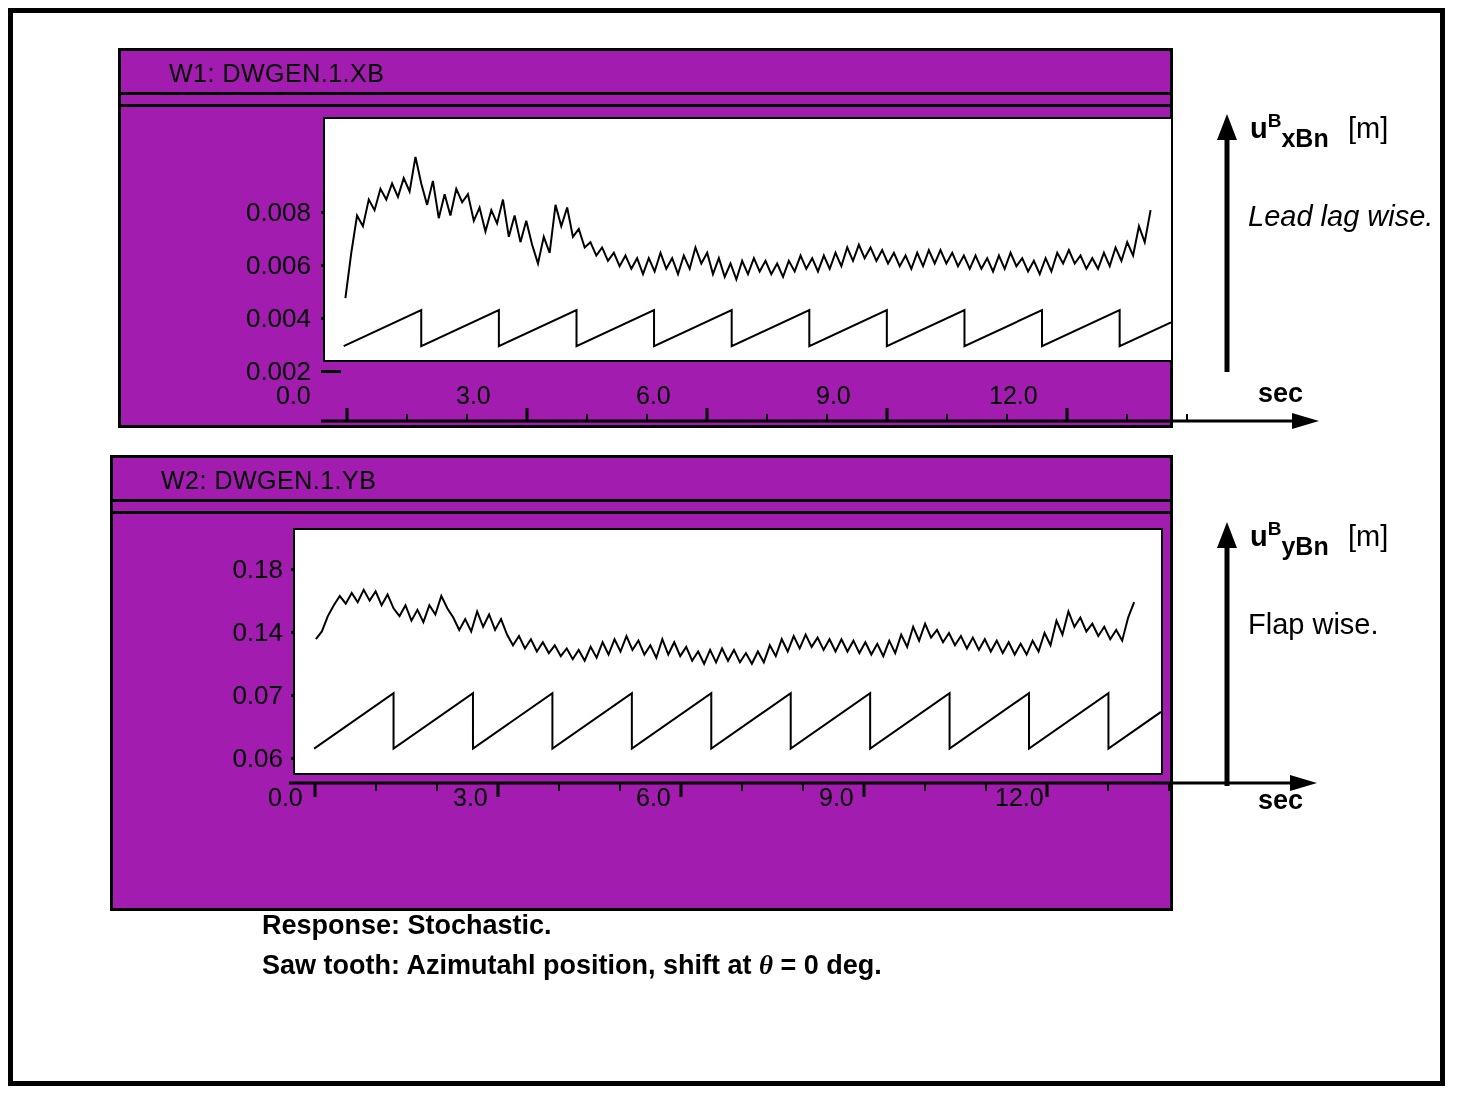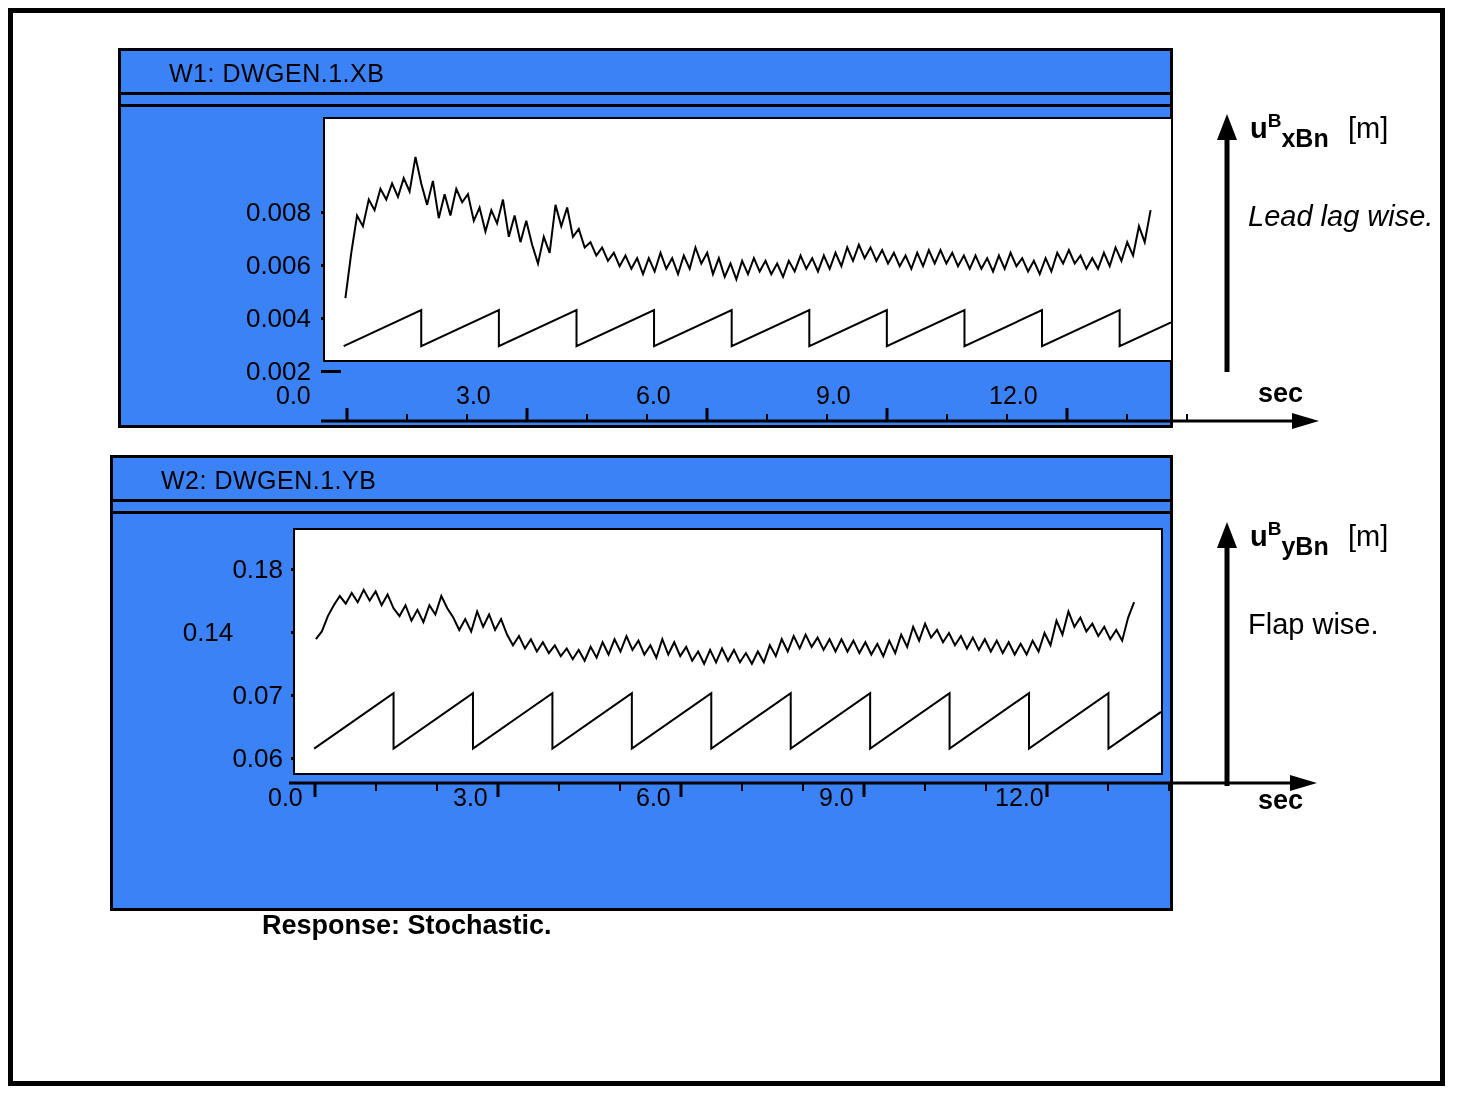--- a/index.html
+++ b/index.html
@@ -29,21 +29,21 @@
     width: 1437px;
     height: 1078px;
     border: 5px solid #000;
     box-sizing: border-box;
   }
   
   .panel {
     position: absolute;
     border: 3px solid #000;
     box-sizing: border-box;
-    background: #3b82f6;
+    background: #a21caf;
   }
   #panel-1 { left: 118px; top: 48px; width: 1055px; height: 380px; }
   #panel-2 { left: 110px; top: 455px; width: 1063px; height: 456px; }
 
   .panel-title-bar {
     position: absolute;
     left: 0; top: 0;
     width: 100%;
     height: 44px;
     border-bottom: 3px solid #000;
@@ -204,21 +204,21 @@
   <div class="side-desc" style="left:1248px; top:200px;font-style:italic;">Lead lag wise.</div>
   <div class="sec-label" style="left:1258px; top:378px;">sec</div>
 
   <div class="panel" id="panel-2">
     <div class="panel-title-bar"></div>
     <div class="panel-subbar"></div>
     <div class="panel-title">W2:  DWGEN.1.YB</div>
 
     <div class="ytick" style="left:20px; top:96px; width:150px;">0.18</div>
     <div class="ytick-mark" style="left:178px; top:110px;"></div>
-    <div class="ytick" style="left:20px; top:159px; width:150px;text-align:center;">0.14</div>
+    <div class="ytick" style="left:20px; top:159px; width:150px;">0.14</div>
     <div class="ytick-mark" style="left:178px; top:173px;"></div>
     <div class="ytick" style="left:20px; top:222px; width:150px;">0.07</div>
     <div class="ytick-mark" style="left:178px; top:236px;"></div>
     <div class="ytick" style="left:20px; top:285px; width:150px;">0.06</div>
     <div class="ytick-mark" style="left:178px; top:299px;"></div>
 
     <div class="plot-box" id="plot-2">
       <svg class="plot-svg" viewBox="0 0 870 247" preserveAspectRatio="none">
         <polyline id="curve-w2" fill="none" stroke="#000" stroke-width="2" vector-effect="non-scaling-stroke" points="21.0,111.0 27.0,103.1 33.0,87.5 39.0,76.5 45.0,67.1 51.0,74.9 57.0,64.0 63.0,73.4 69.0,60.8 75.0,71.8 81.0,62.4 87.0,76.5 93.0,65.5 99.0,79.6 105.0,87.5 111.0,76.5 117.0,92.2 123.0,81.2 129.0,93.7 135.0,76.5 141.0,85.9 147.0,67.1 153.0,79.6 159.0,89.0 165.0,101.6 171.0,90.6 177.0,103.1 183.0,82.8 189.0,98.4 195.0,85.9 201.0,101.6 207.0,90.6 213.0,106.3 219.0,117.2 225.0,107.8 231.0,120.4 237.0,111.0 243.0,123.5 249.0,114.1 255.0,125.1 261.0,117.2 267.0,128.2 273.0,120.4 279.0,131.3 285.0,121.9 291.0,132.9 297.0,118.8 303.0,129.8 309.0,114.1 315.0,126.6 321.0,111.0 327.0,123.5 333.0,107.8 339.0,121.9 345.0,112.5 351.0,126.6 357.0,117.2 363.0,129.8 369.0,111.0 375.0,126.6 381.0,114.1 387.0,128.2 393.0,118.8 399.0,132.9 405.0,123.5 411.0,136.0 417.0,121.9 423.0,134.5 429.0,120.4 435.0,132.9 441.0,121.9 447.0,134.5 453.0,125.1 459.0,136.0 465.0,123.5 471.0,134.5 477.0,117.2 483.0,128.2 489.0,111.0 495.0,123.5 501.0,107.8 507.0,120.4 513.0,106.3 519.0,118.8 525.0,109.4 531.0,121.9 537.0,111.0 543.0,123.5 549.0,111.0 555.0,123.5 561.0,112.5 567.0,125.1 573.0,114.1 579.0,126.6 585.0,115.7 591.0,128.2 597.0,112.5 603.0,125.1 609.0,106.3 615.0,118.8 621.0,98.4 627.0,112.5 633.0,95.3 639.0,109.4 645.0,101.6 651.0,114.1 657.0,104.7 663.0,117.2 669.0,107.8 675.0,120.4 681.0,109.4 687.0,121.9 693.0,111.0 699.0,123.5 705.0,112.5 711.0,125.1 717.0,114.1 723.0,126.6 729.0,115.7 735.0,126.6 741.0,112.5 747.0,123.5 753.0,104.7 759.0,117.2 765.0,92.2 771.0,106.3 777.0,82.8 783.0,98.4 789.0,89.0 795.0,103.1 801.0,95.3 807.0,107.8 813.0,98.4 819.0,111.0 825.0,101.6 831.0,112.5 837.0,89.0 843.0,73.4 849.0,NaN 855.0,NaN"></polyline>
         <polyline id="saw-w2" fill="none" stroke="#000" stroke-width="2" vector-effect="non-scaling-stroke" points="19.2,222.2 99.0,165.8 99.0,222.2 178.8,165.8 178.8,222.2 258.6,165.8 258.6,222.2 338.4,165.8 338.4,222.2 418.2,165.8 418.2,222.2 498.0,165.8 498.0,222.2 577.8,165.8 577.8,222.2 657.6,165.8 657.6,222.2 737.4,165.8 737.4,222.2 817.2,165.8 817.2,222.2 870.0,184.9"></polyline>
@@ -258,14 +258,15 @@
   </svg>
   <div class="side-symbol" style="left:1250px; top:518px;">
     <span>u</span><span class="sup">B</span><span class="sub">yBn</span>
   </div>
   <div class="side-units" style="left:1348px; top:520px;">[m]</div>
   <div class="side-desc" style="left:1248px; top:608px;">Flap wise.</div>
   <div class="sec-label" style="left:1258px; top:785px;">sec</div>
 
   <div class="caption">
     <div>Response: Stochastic.</div>
+    <div>Saw tooth: Azimutahl position, shift at <span class="theta">θ</span> = 0 deg.</div>
   </div>
 </div>
 
 </body></html>

